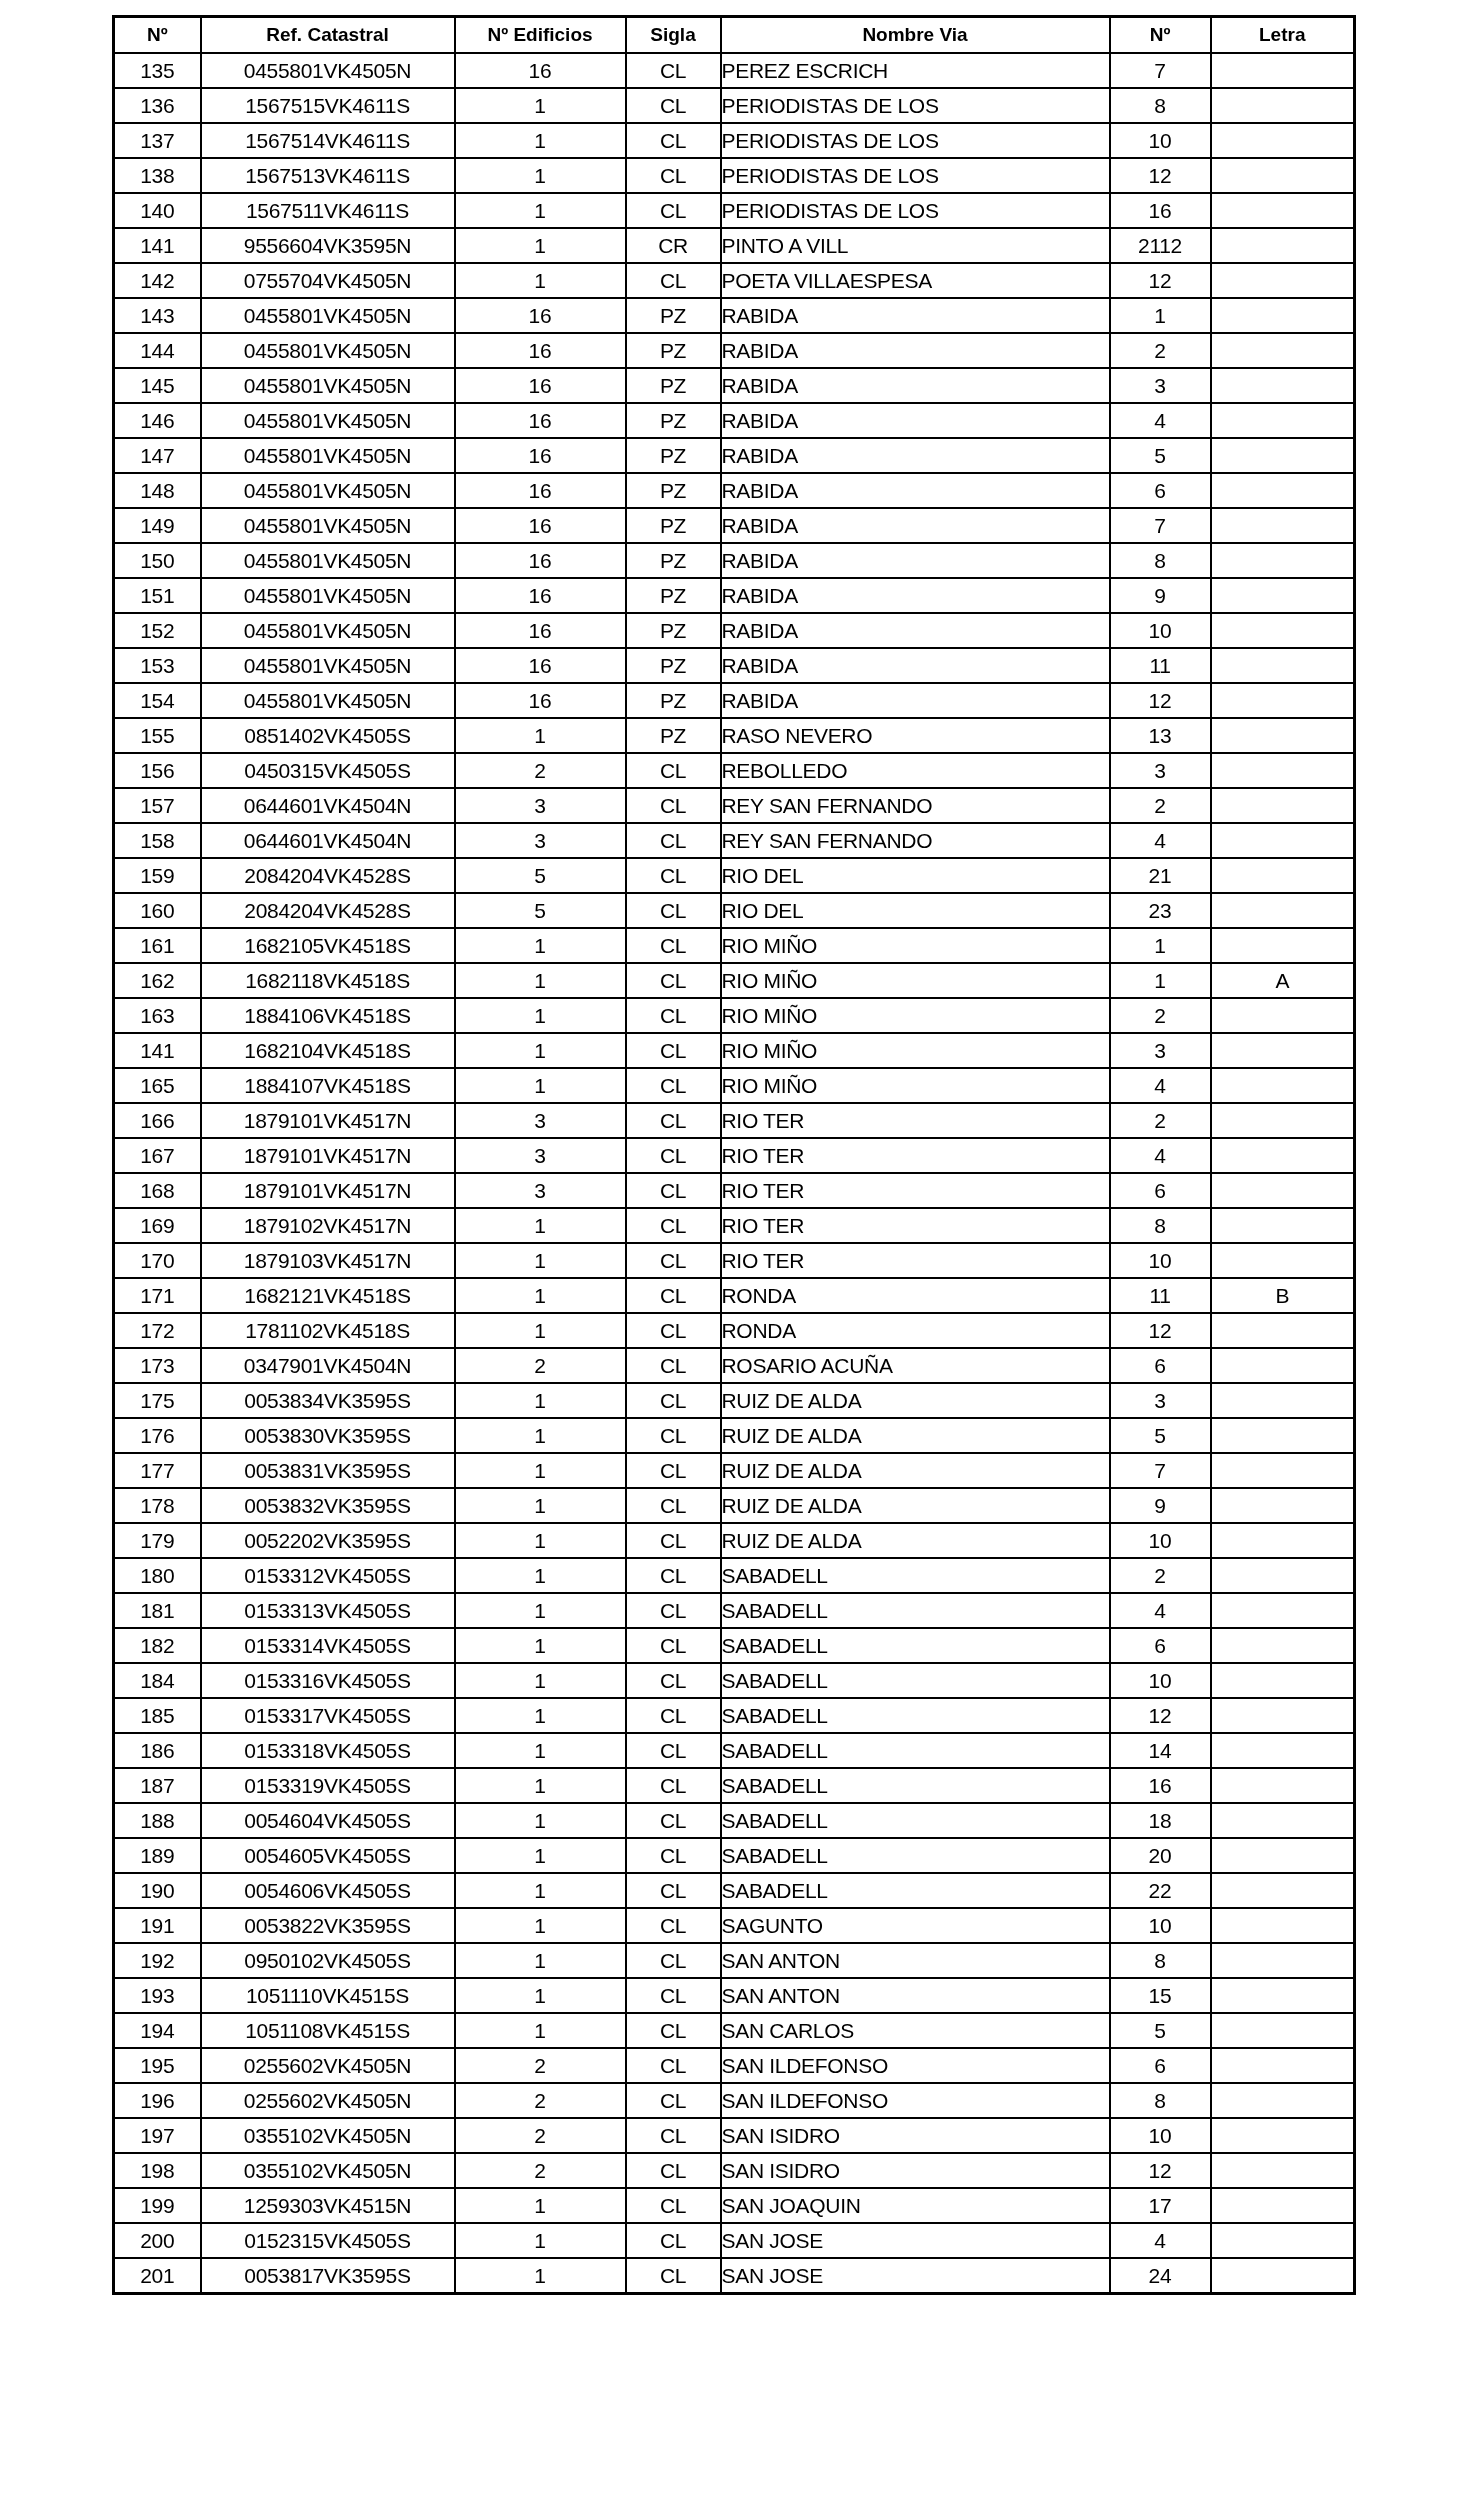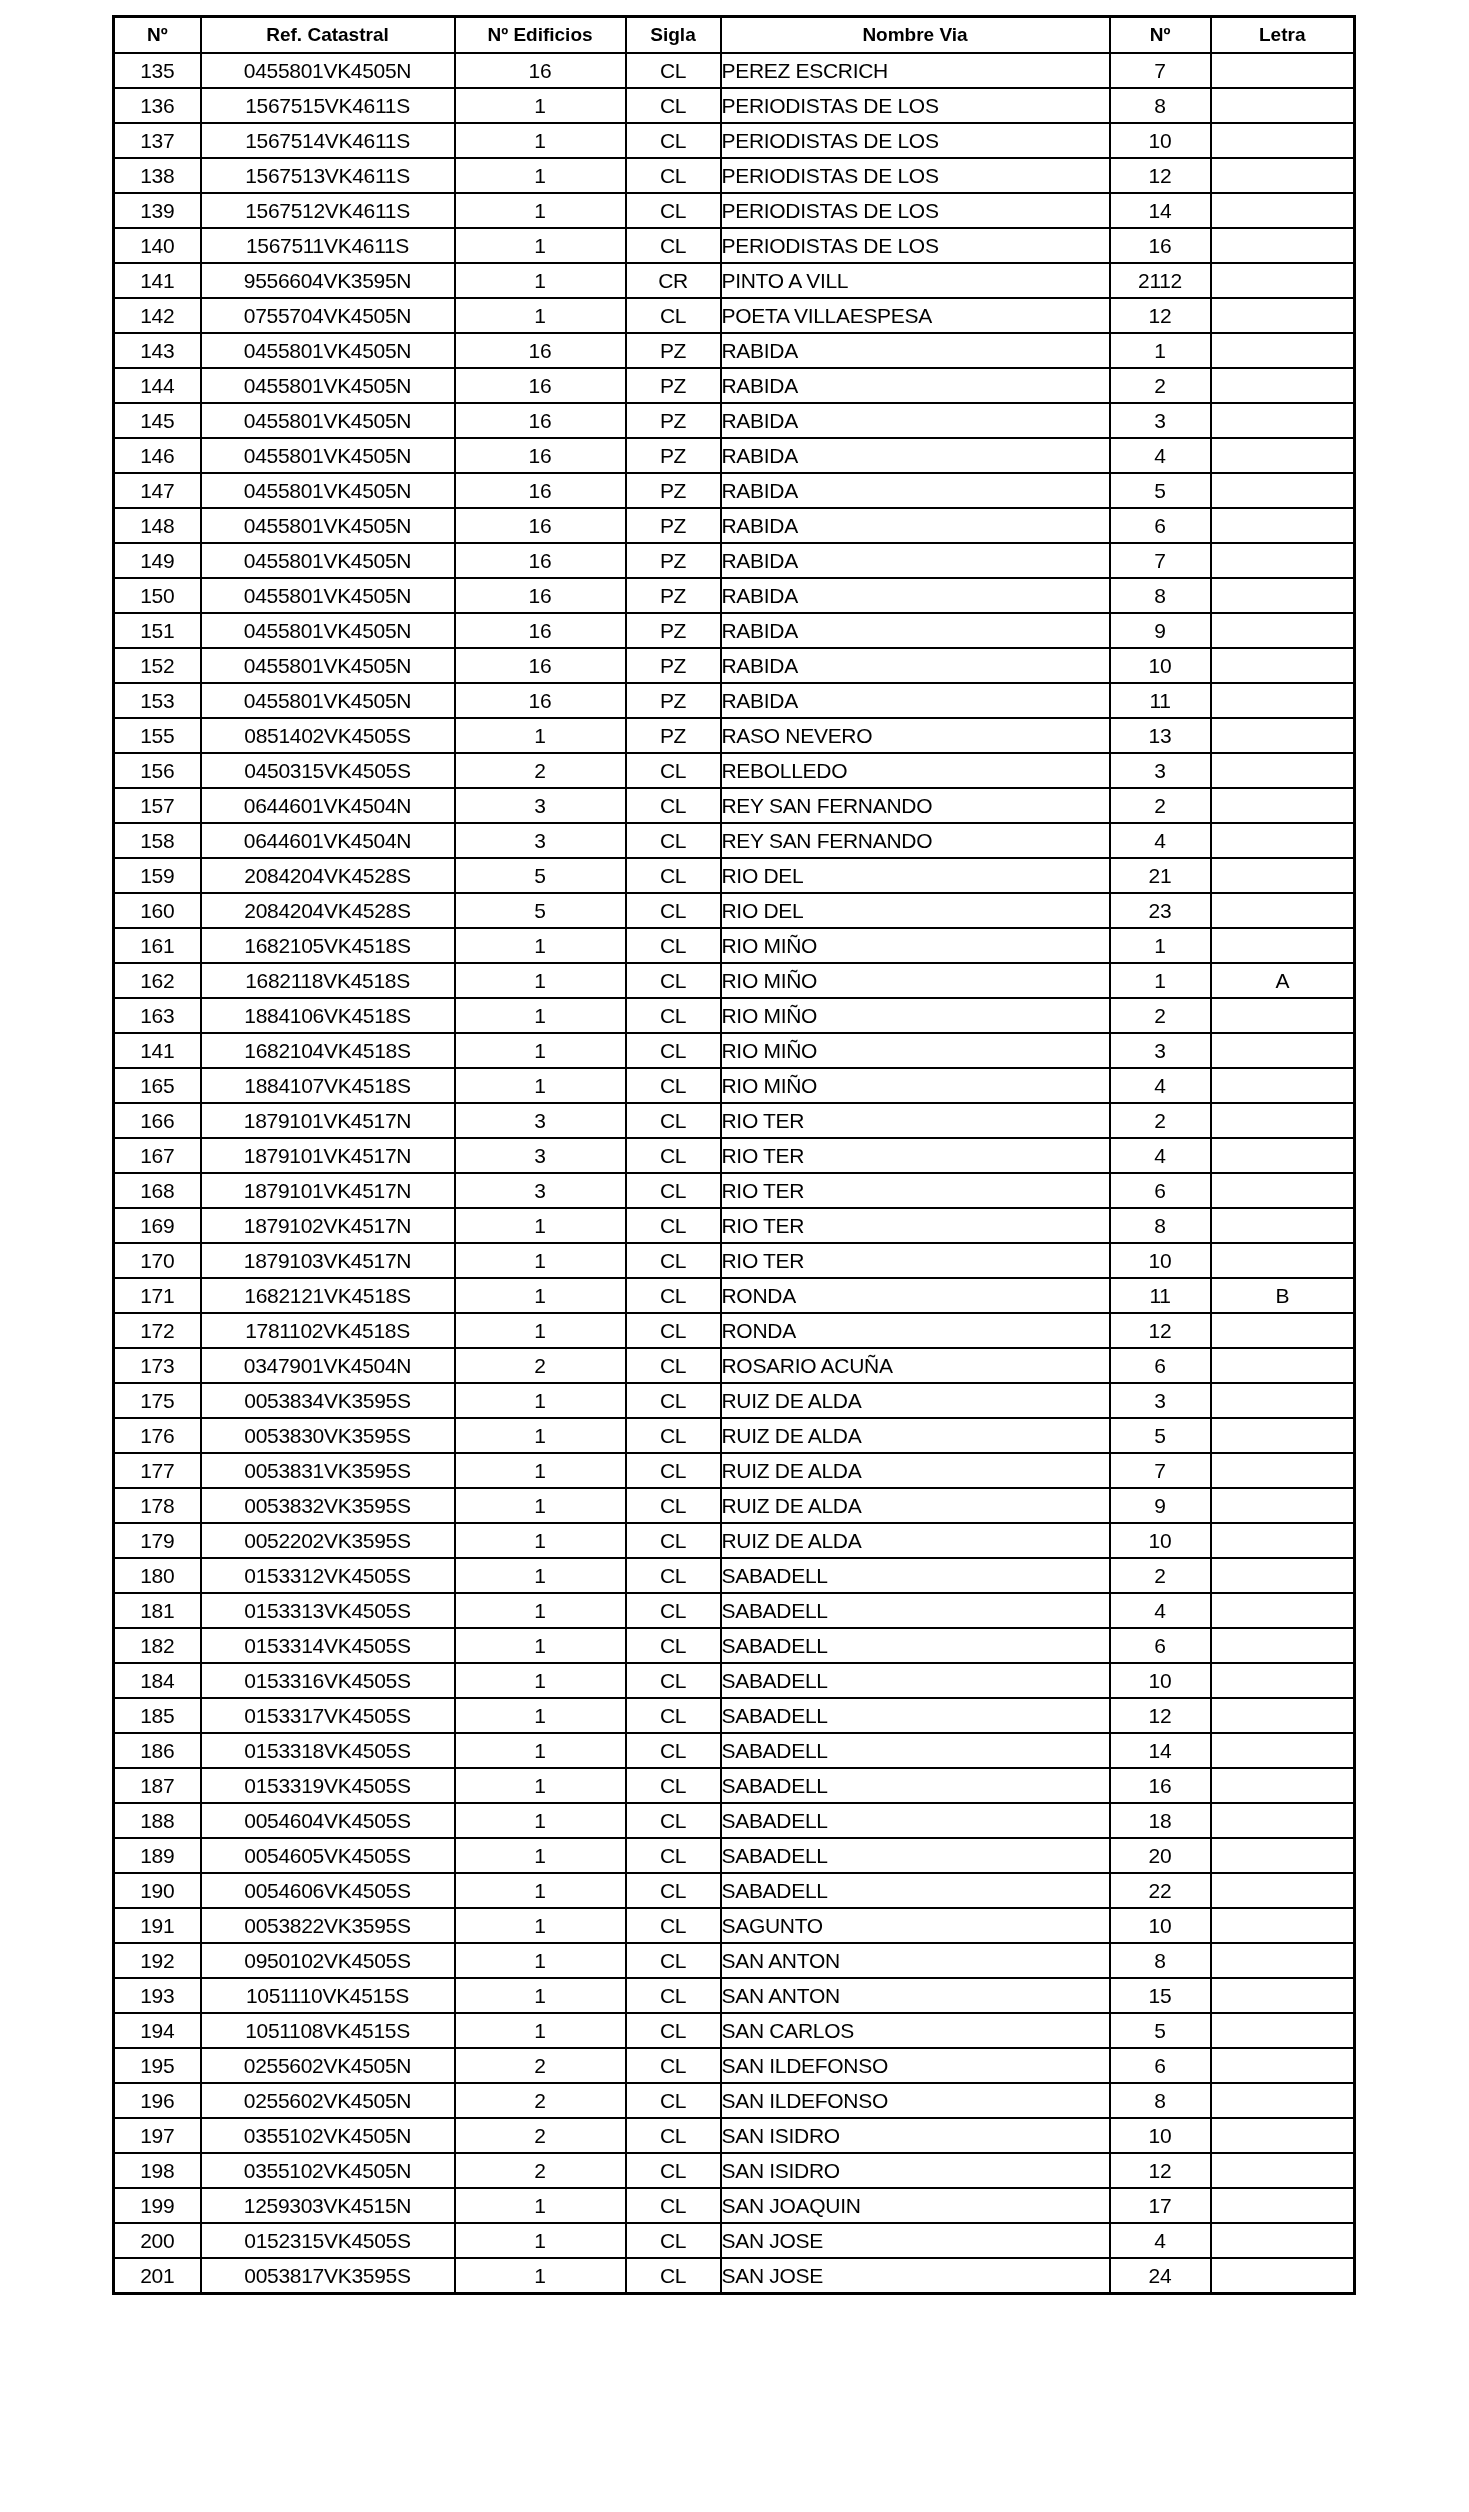--- a/index.html
+++ b/index.html
@@ -112,29 +112,20 @@
         <tr>
           <td class="center">138</td>
           <td class="center">1567513VK4611S</td>
           <td class="center">1</td>
           <td class="center">CL</td>
           <td class="left">PERIODISTAS DE LOS</td>
           <td class="center">12</td>
           <td class="center"></td>
         </tr>
         <tr>
-          <td class="center">139</td>
-          <td class="center">1567512VK4611S</td>
-          <td class="center">1</td>
-          <td class="center">CL</td>
-          <td class="left">PERIODISTAS DE LOS</td>
-          <td class="center">14</td>
-          <td class="center"></td>
-        </tr>
-        <tr>
           <td class="center">140</td>
           <td class="center">1567511VK4611S</td>
           <td class="center">1</td>
           <td class="center">CL</td>
           <td class="left">PERIODISTAS DE LOS</td>
           <td class="center">16</td>
           <td class="center"></td>
         </tr>
         <tr>
           <td class="center">141</td>
@@ -244,20 +235,29 @@
           <td class="center">10</td>
           <td class="center"></td>
         </tr>
         <tr>
           <td class="center">153</td>
           <td class="center">0455801VK4505N</td>
           <td class="center">16</td>
           <td class="center">PZ</td>
           <td class="left">RABIDA</td>
           <td class="center">11</td>
+          <td class="center"></td>
+        </tr>
+        <tr>
+          <td class="center">154</td>
+          <td class="center">0455801VK4505N</td>
+          <td class="center">16</td>
+          <td class="center">PZ</td>
+          <td class="left">RABIDA</td>
+          <td class="center">12</td>
           <td class="center"></td>
         </tr>
         <tr>
           <td class="center">155</td>
           <td class="center">0851402VK4505S</td>
           <td class="center">1</td>
           <td class="center">PZ</td>
           <td class="left">RASO NEVERO</td>
           <td class="center">13</td>
           <td class="center"></td>

